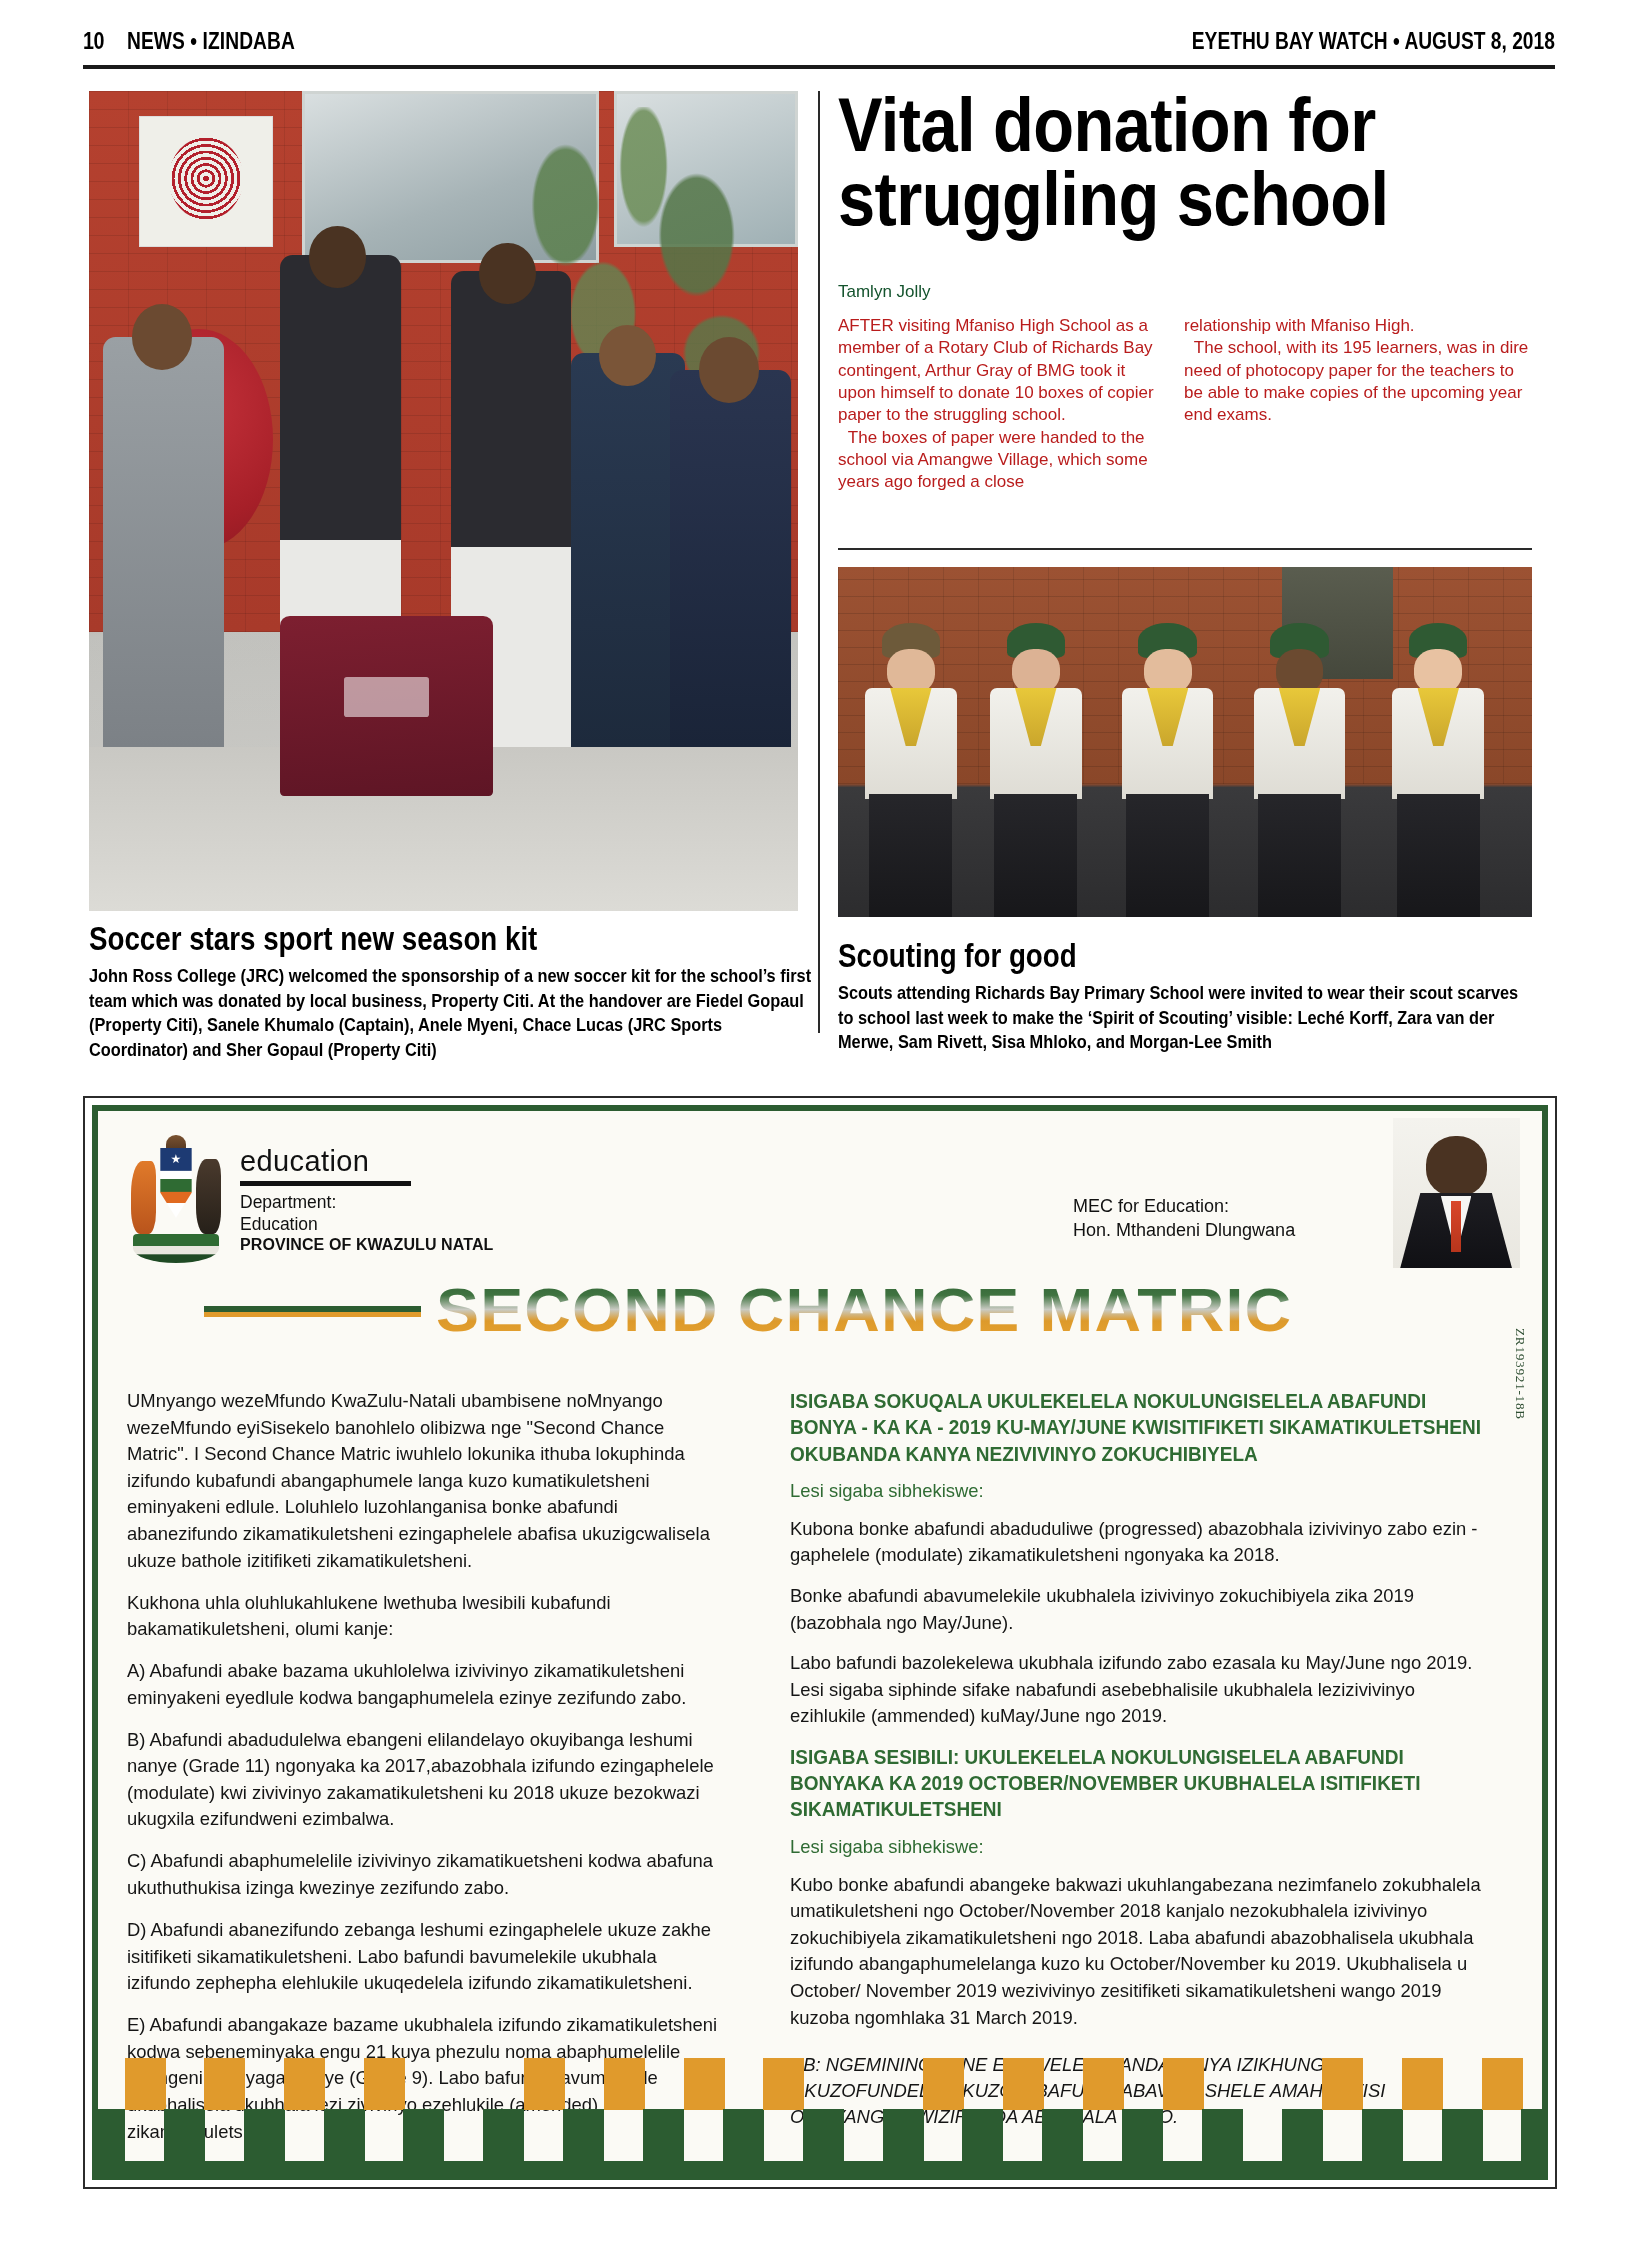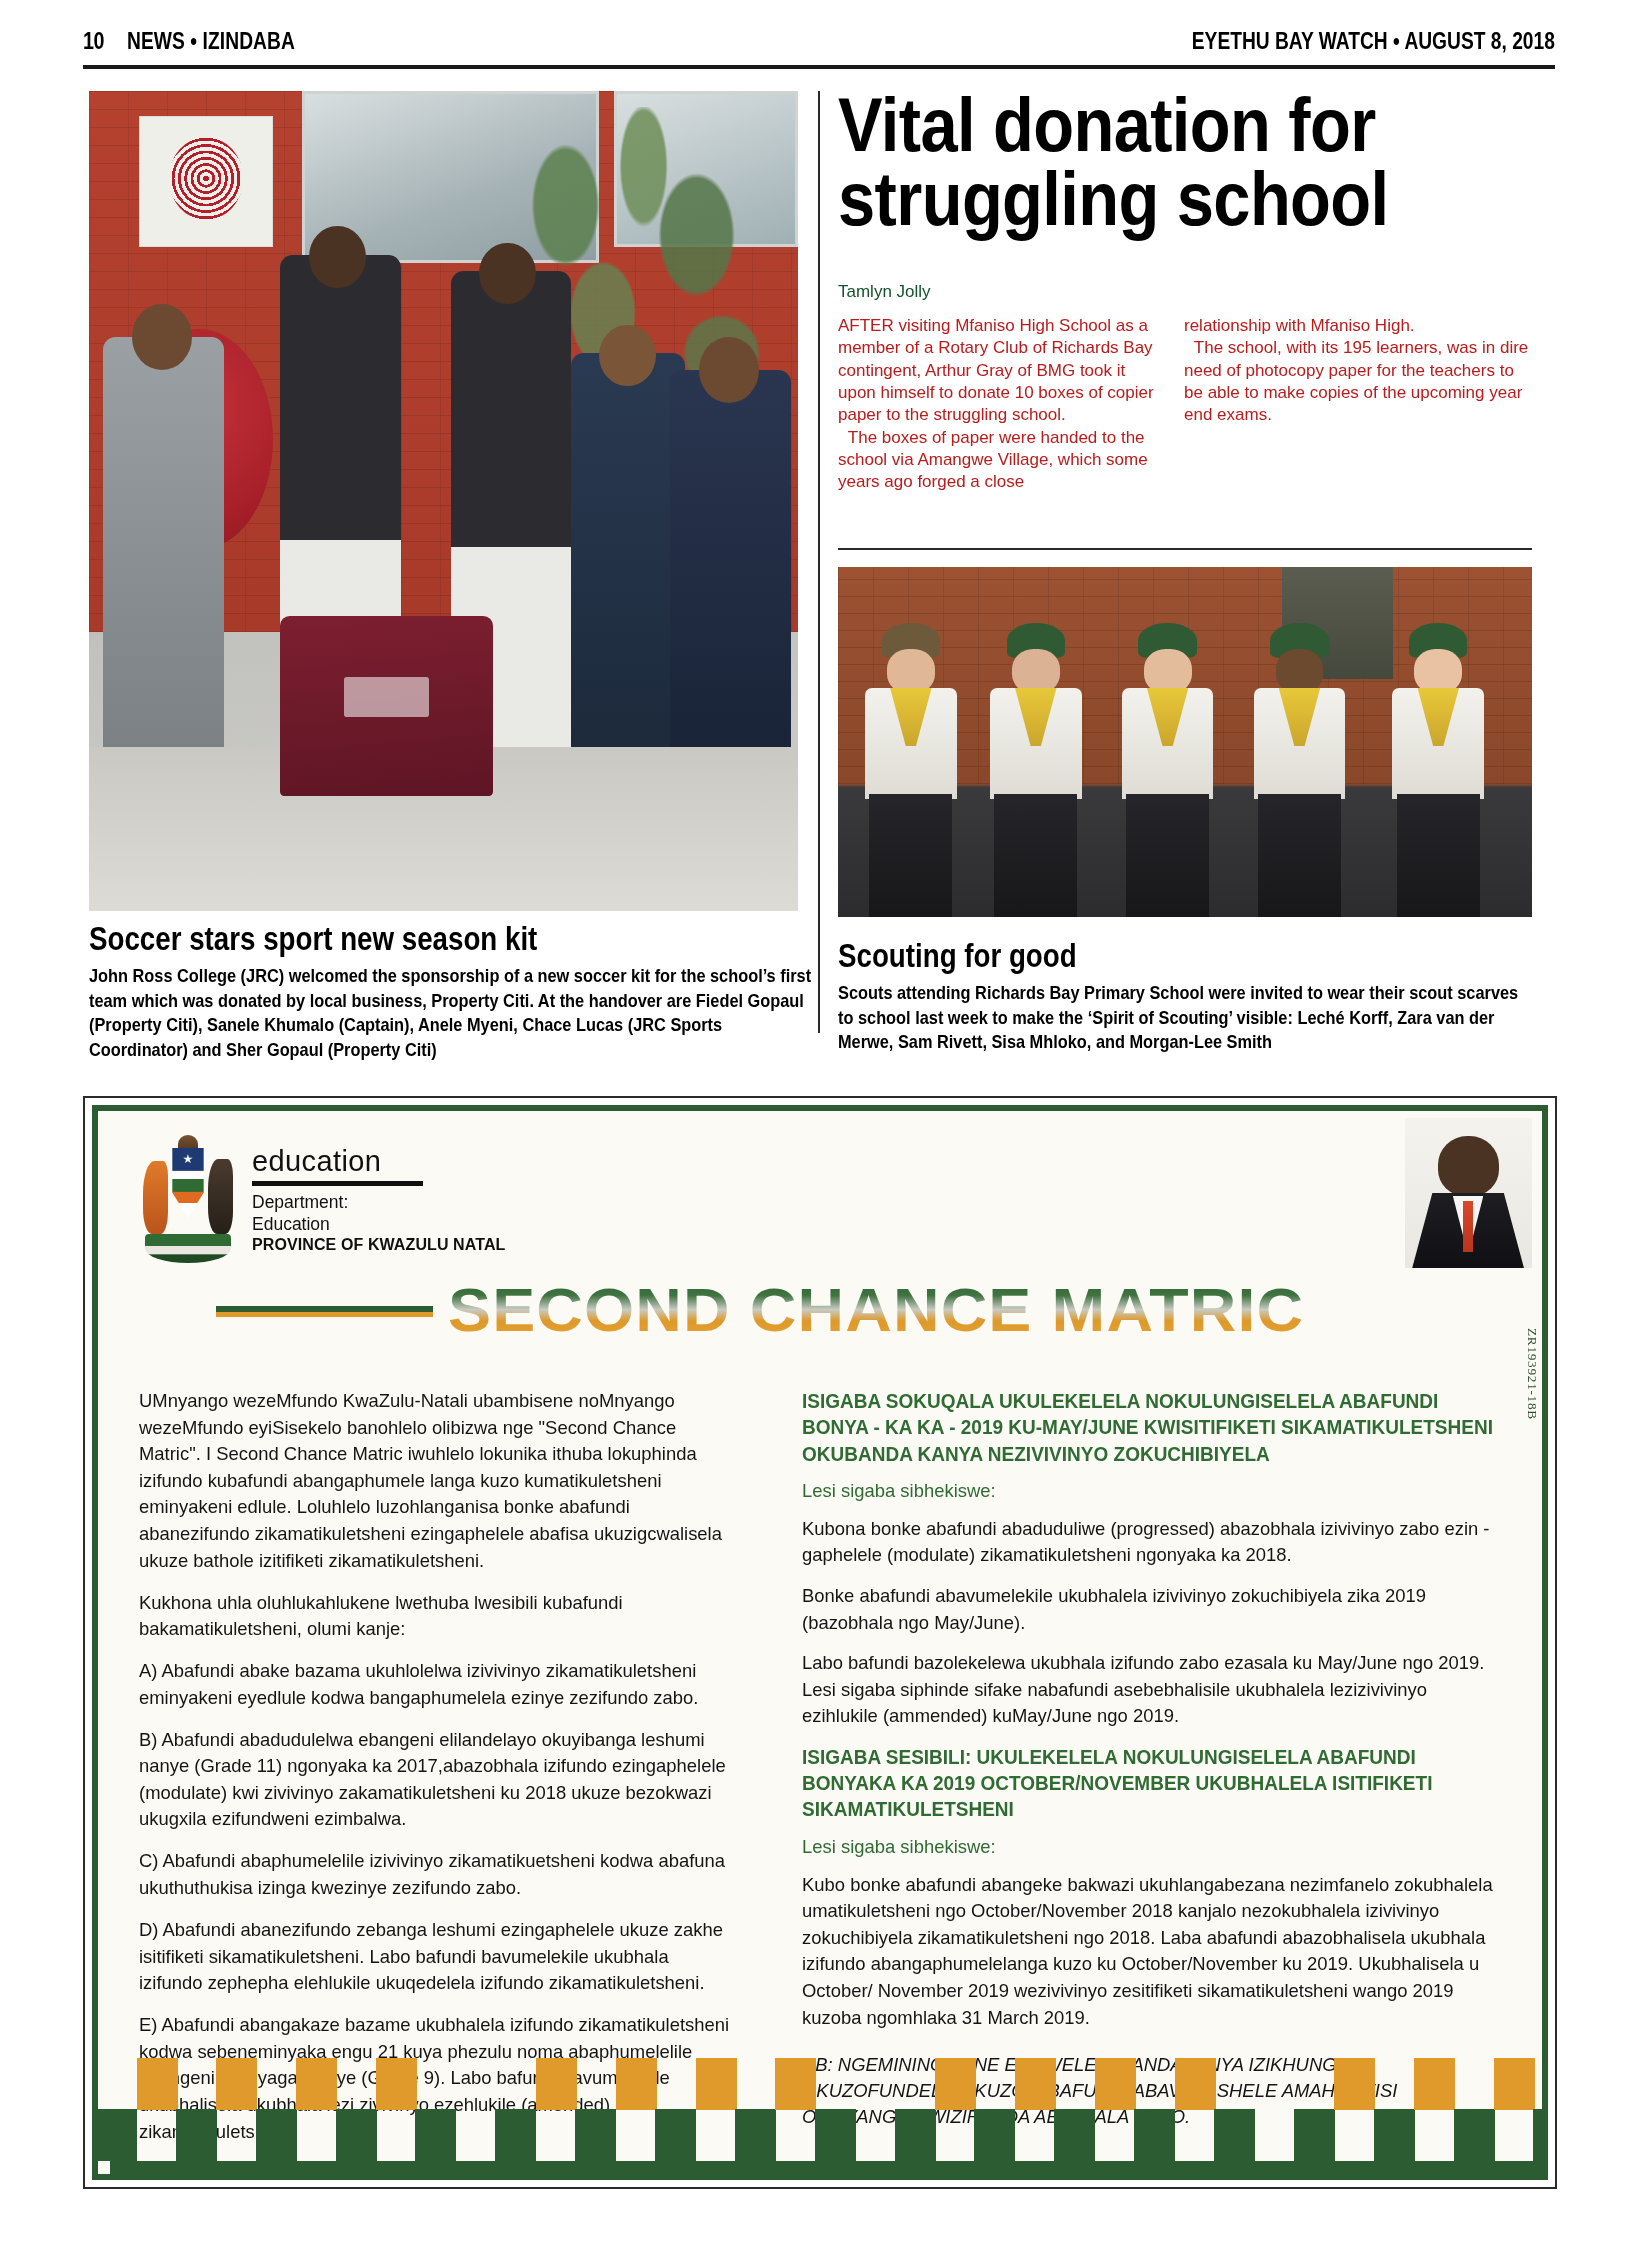--- a/index.html
+++ b/index.html
@@ -197,21 +197,21 @@
 
   
   .ad-outer {
     position: absolute; left: 83px; top: 1096px; width: 1474px; height: 1093px;
     border: 2.1px solid #2b2b2b; background: #fff; padding: 7px;
   }
   .ad-green {
     position: relative; width: 100%; height: 100%;
     border: 6.3px solid #2c5c31; background: #fbfaf5; overflow: hidden;
   }
-  .ad-inner { position: relative; width: 100%; height: 100%; padding: 0 35px; margin-left: 12px; }
+  .ad-inner { position: relative; width: 100%; height: 100%; padding: 0 35px; }
 
   
   .ad-logo { position: absolute; left: 29px; top: 21px; width: 476px; height: 140px; }
   .crest { position: absolute; left: 0; top: 0; width: 98px; height: 134px; }
   .crest-shield {
     position:absolute; left:34%; top:12%; width:32%; height:52%;
     background:linear-gradient(180deg,#1d3a73 0%,#1d3a73 32%, #fff 33%, #fff 44%, #2f6b33 45%, #2f6b33 62%, #e06a20 63%, #e06a20 78%, #fff 79%);
     clip-path: polygon(0 0, 100% 0, 100% 64%, 50% 100%, 0 64%);
   }
   .crest-shield::after{
@@ -456,20 +456,24 @@
           </div>
           <div class="logo-text">
             <div class="logo-word">education</div>
             <div class="logo-rule"></div>
             <div class="logo-dept">Department:</div>
             <div class="logo-dept">Education</div>
             <div class="logo-prov">PROVINCE OF KWAZULU NATAL</div>
           </div>
         </div>
 
+        <div class="ad-mec">
+          <div class="ad-mec-line">MEC for Education:</div>
+          <div class="ad-mec-line">Hon. Mthandeni Dlungwana</div>
+        </div>
         <div class="mec-portrait">
           <div class="mec-head"></div>
           <div class="mec-body"></div>
           <div class="mec-shirt"></div>
           <div class="mec-tie"></div>
         </div>
 
         <div class="scm-rule"></div>
         <div class="scm-title">SECOND CHANCE MATRIC</div>
 

